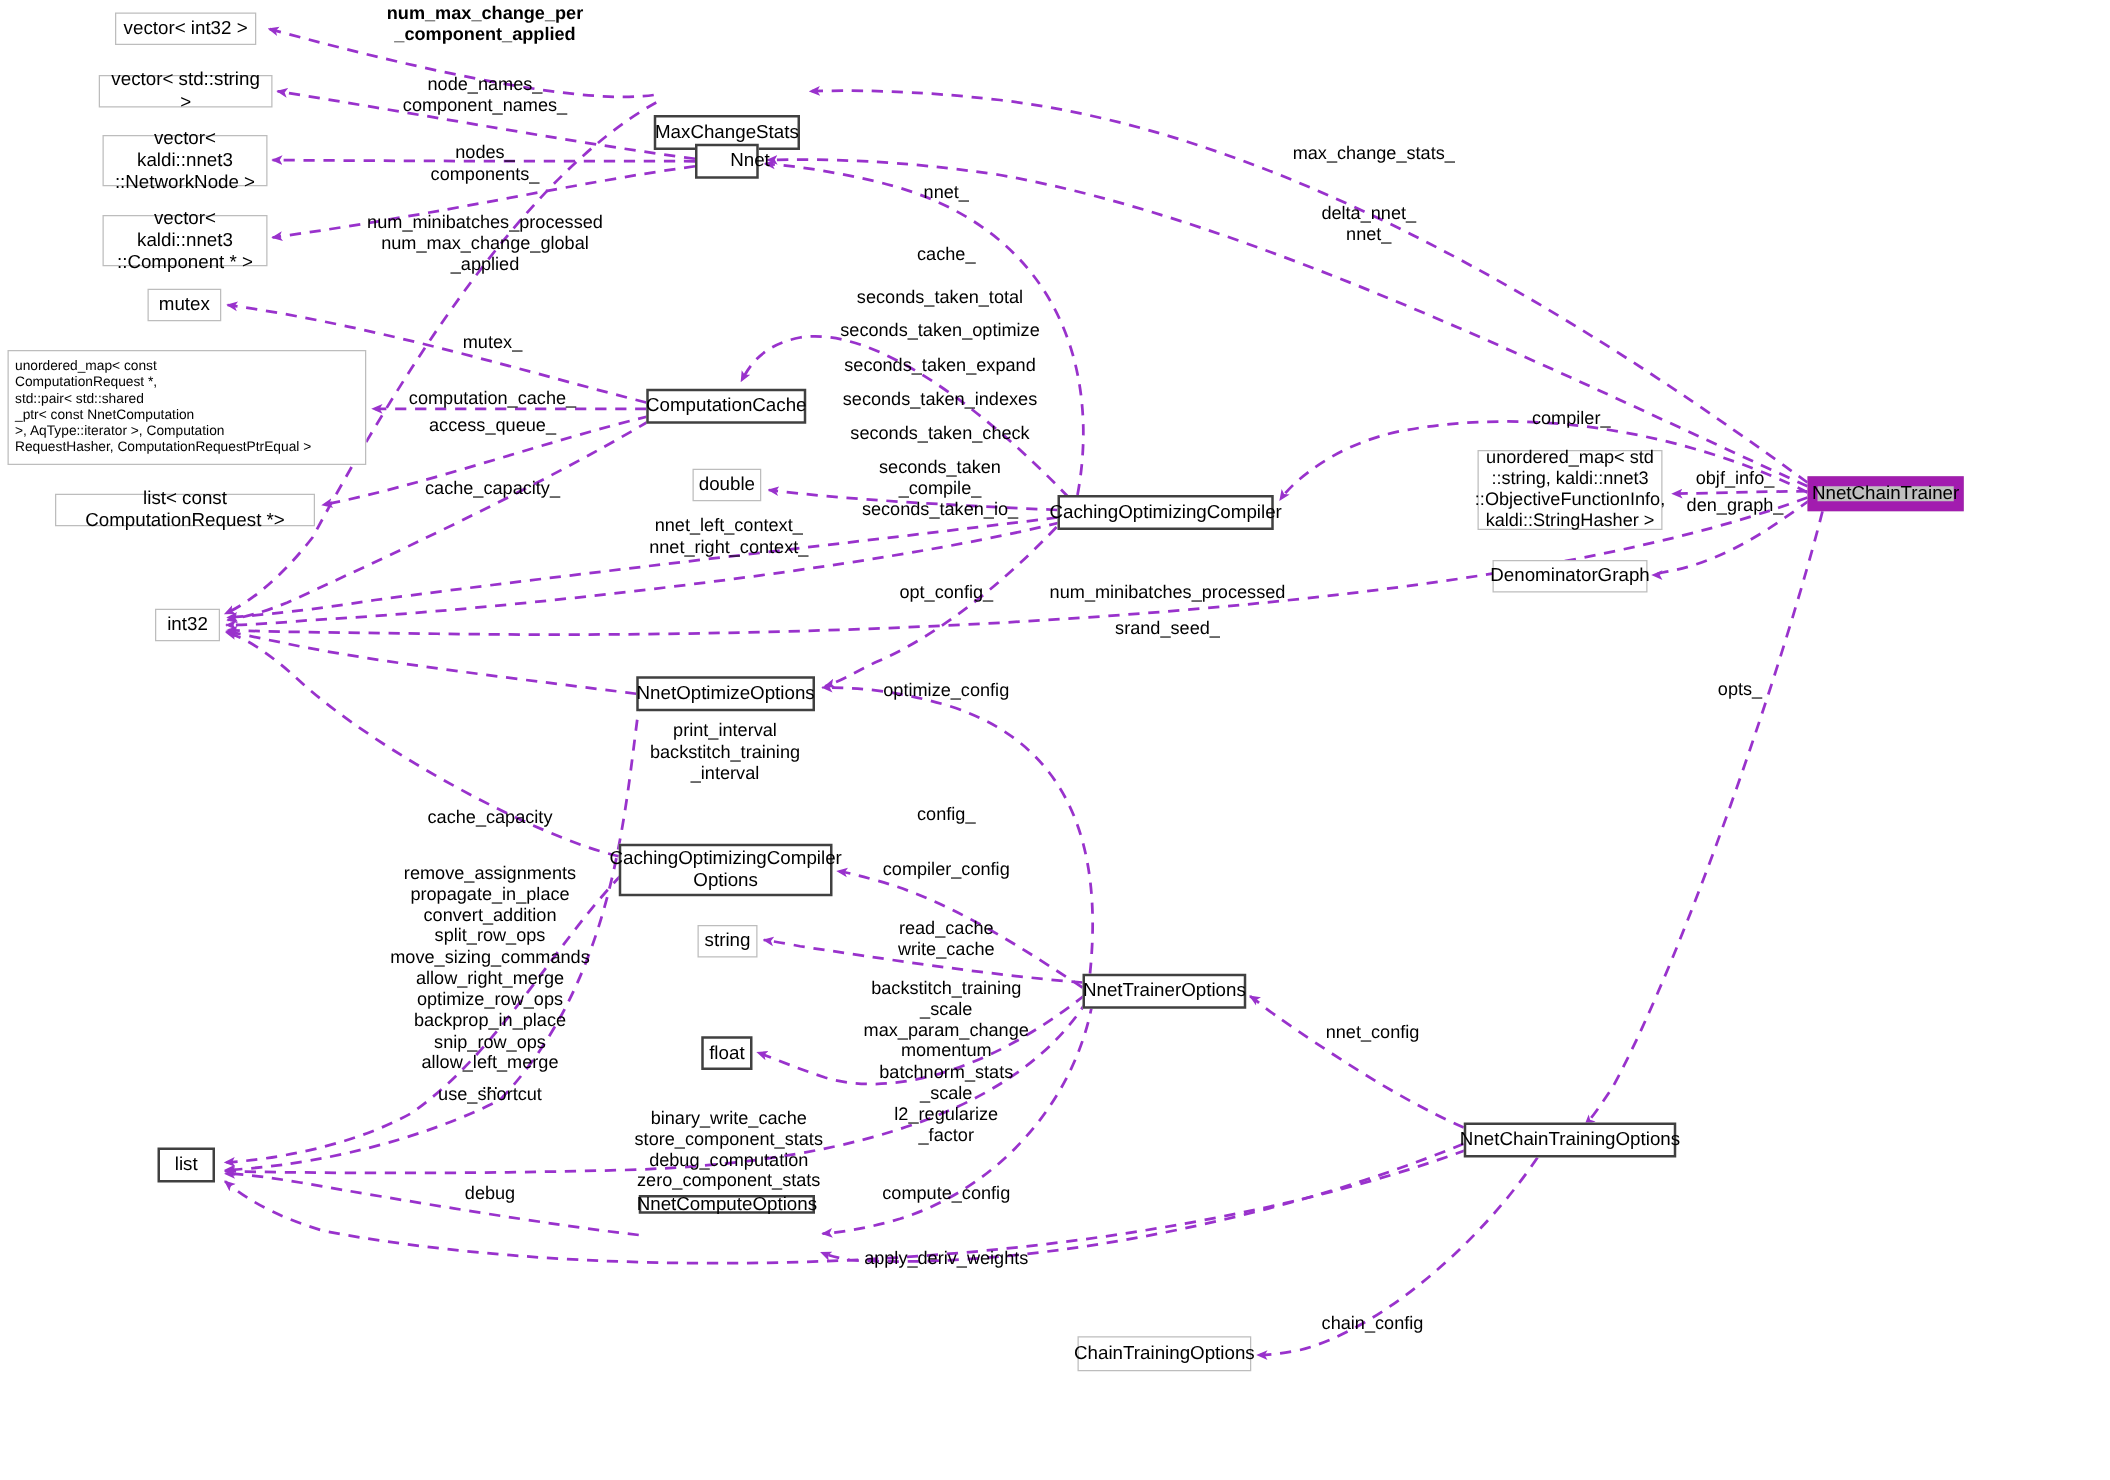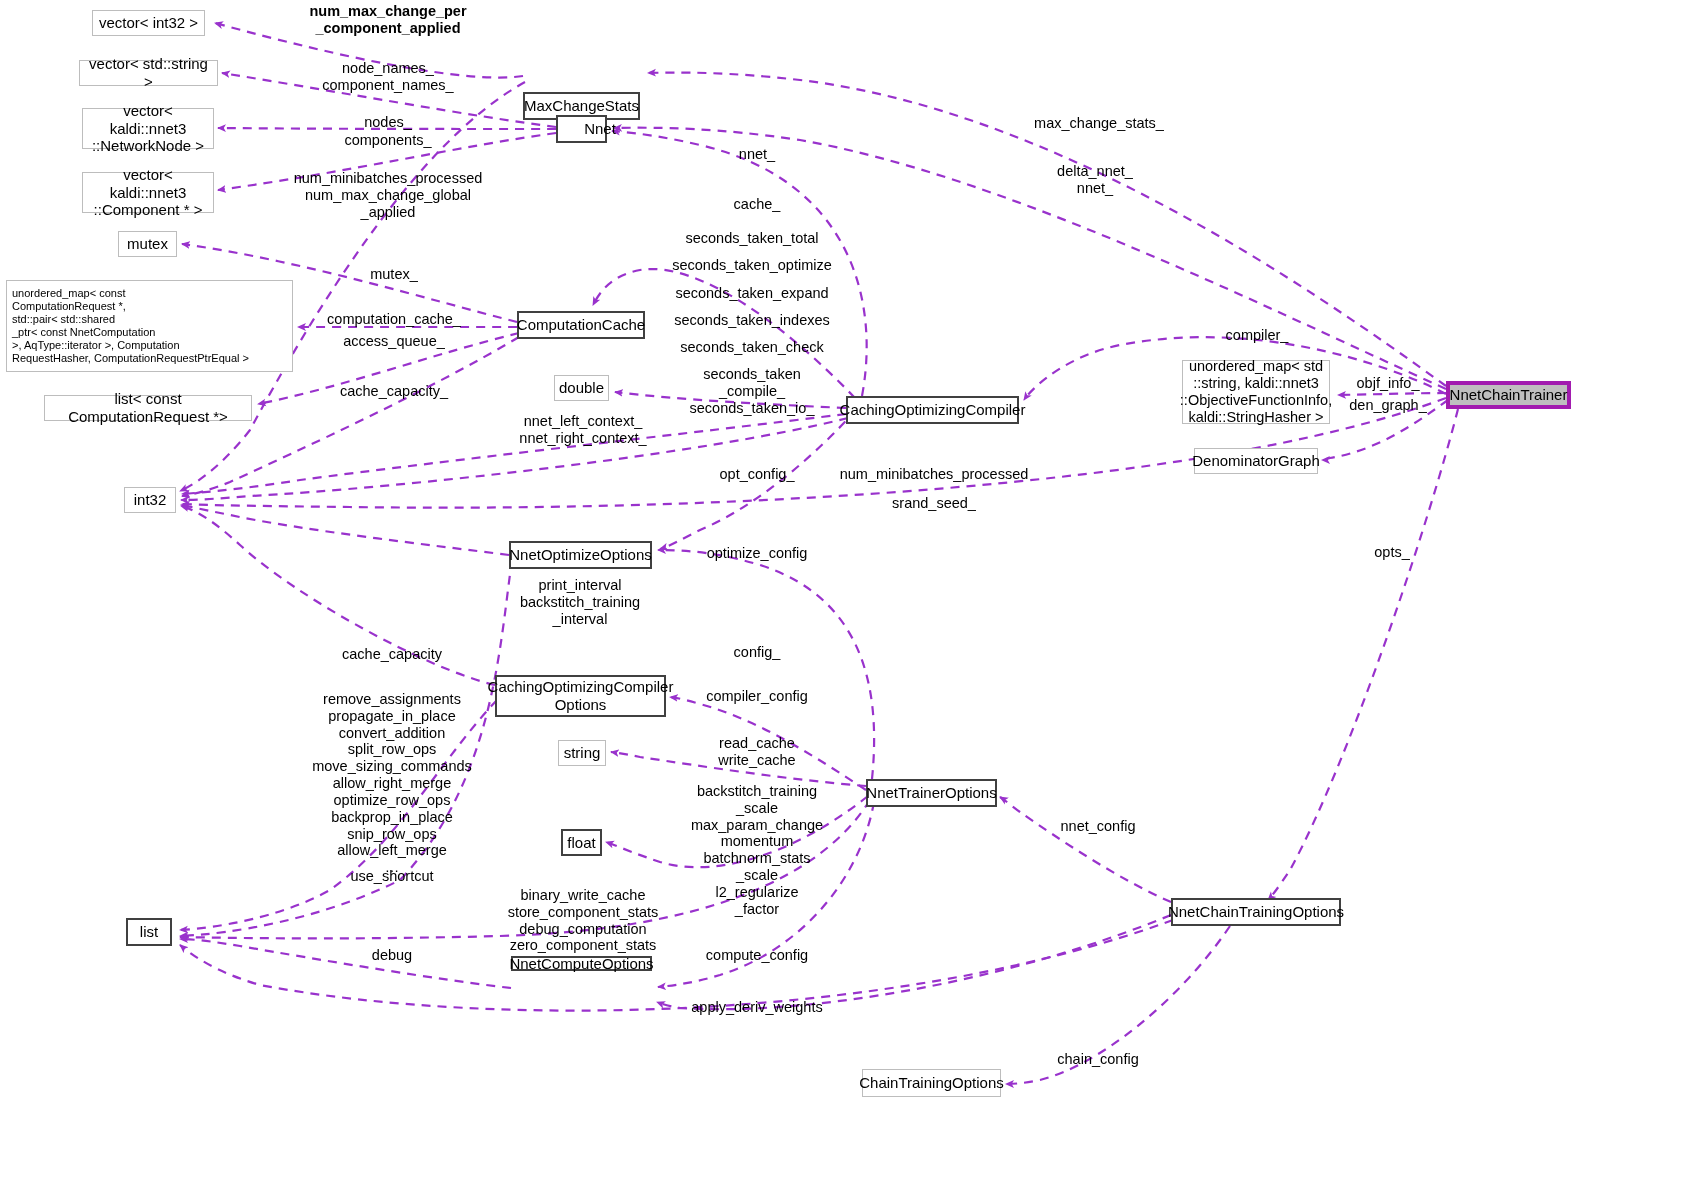--- a/index.html
+++ b/index.html
@@ -32,21 +32,21 @@
     white-space: pre-line;
     padding: 2px 5px;
   }
   .node.thin {
     border: 1px solid #bdbdbd;
   }
   .node.thick {
     border: 2px solid #404040;
   }
   .node.current {
-    border: 4px solid #a21caf;
+    border: 8px solid #a21caf;
     background: #bfbfbf;
   }
   .node.boxed-left {
     justify-content: flex-start;
     text-align: left;
   }
   .edge-label {
     position: absolute;
     font-size: 14.5px;
     line-height: 1.16;

